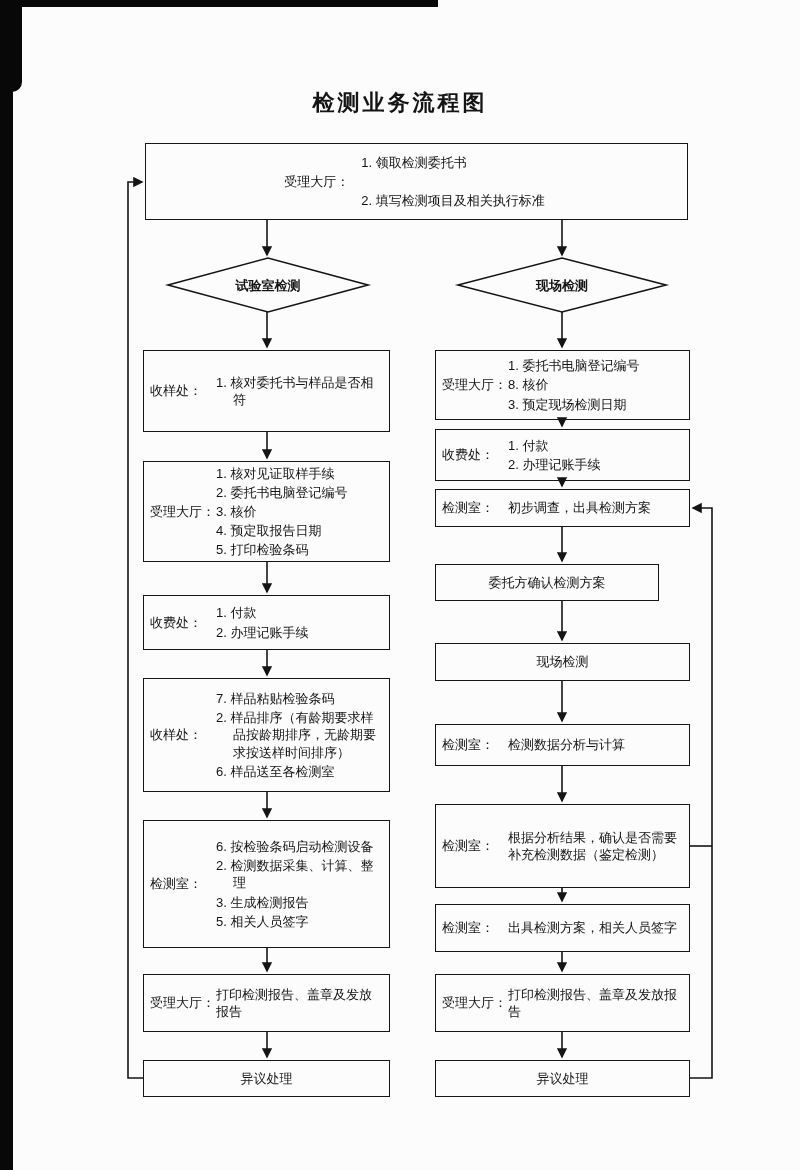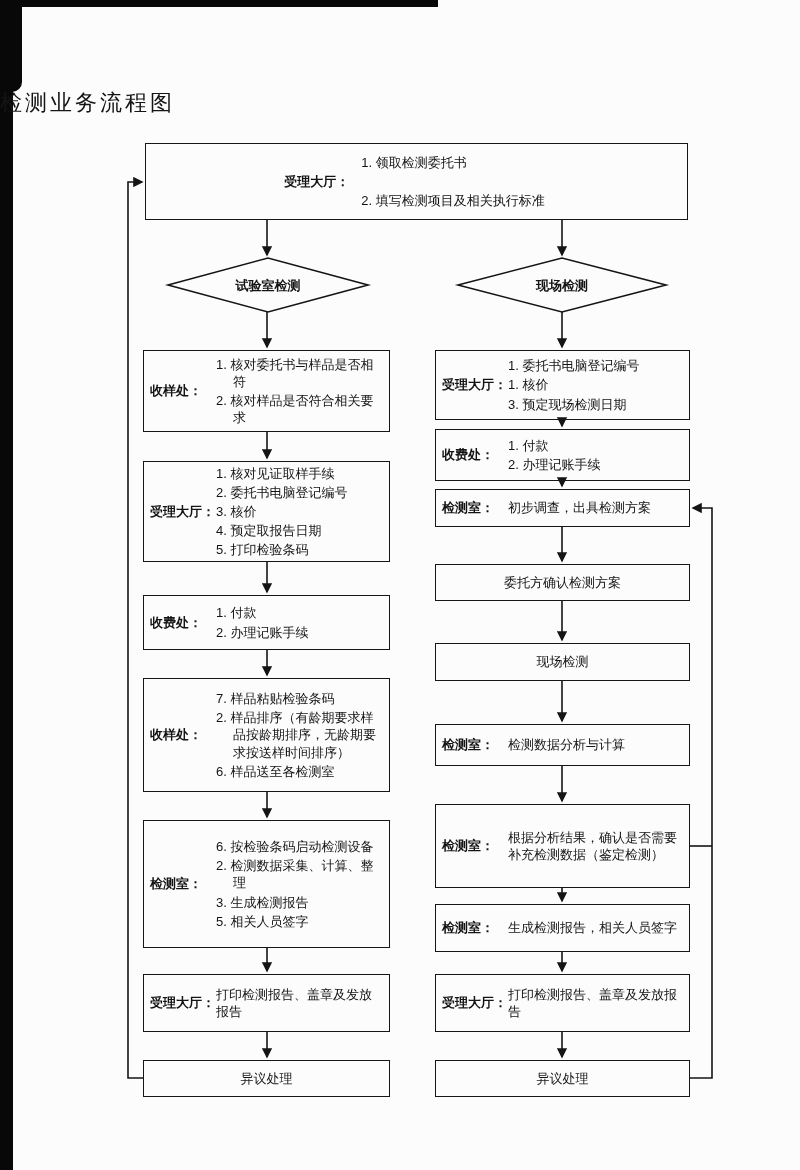--- a/index.html
+++ b/index.html
@@ -10,32 +10,32 @@
     background:#fcfcfc; overflow:hidden; margin:0 auto;
   }
   
   .edge { position:absolute; background:#080808; }
   .edge-left  { left:0; top:0; width:13px; height:1170px; }
   .edge-left2 { left:0; top:0; width:22px; height:92px; border-radius:0 0 10px 0; }
   .edge-top   { left:0; top:0; width:438px; height:7px; }
 
   .title {
     position:absolute; left:0; right:0; top:88px;
-    text-align:left; font-size:22px; font-weight:normal; letter-spacing:3px;
+    text-align:center; font-size:22px; font-weight:bold; letter-spacing:3px;
   }
 
   .connectors { position:absolute; left:0; top:0; width:800px; height:1170px; }
   .connectors path, .connectors polygon { vector-effect:none; }
 
   .node {
     position:absolute; border:1.6px solid #161616;
     display:flex; align-items:center; font-size:13px;
     background:transparent; line-height:1.32;
   }
-  .node-label { flex:0 0 72px; padding-left:6px; font-weight:700; }
+  .node-label { flex:0 0 72px; padding-left:6px; font-weight:400; }
   .node-items { flex:1; padding:4px 4px 4px 0; display:flex; flex-direction:column; gap:2px; }
   .item { text-indent:-17px; padding-left:17px; }
   .node-text { flex:1; padding:3px 6px 3px 0; }
   .node.center { justify-content:center; }
   .node.center .node-text { flex:0 1 auto; text-align:center; padding:0 6px; }
 
   .top-box { justify-content:center; gap:12px; }
   .top-box .node-label { flex:0 0 auto; padding-left:0; }
   .top-box .node-items { flex:0 0 auto; gap:20px; }
 
@@ -100,21 +100,20 @@
     </div>
   </div>
 
   <div class="diamond-text" style="left:168px;top:277px;width:200px;">试验室检测</div>
   <div class="diamond-text" style="left:458px;top:277px;width:208px;">现场检测</div>
 
   <div class="node" style="left:143px;top:350px;width:247px;height:82px;">
     <div class="node-label">收样处：</div>
     <div class="node-items">
       <div class="item">1. 核对委托书与样品是否相符</div>
-      <div class="item">2. 核对样品是否符合相关要求</div>
     </div>
   </div>
 
   <div class="node" style="left:143px;top:461px;width:247px;height:101px;">
     <div class="node-label">受理大厅：</div>
     <div class="node-items">
       <div class="item">1. 核对见证取样手续</div>
       <div class="item">2. 委托书电脑登记编号</div>
       <div class="item">3. 核价</div>
       <div class="item">4. 预定取报告日期</div>
@@ -155,59 +154,59 @@
   </div>
 
   <div class="node center" style="left:143px;top:1060px;width:247px;height:37px;">
     <div class="node-text">异议处理</div>
   </div>
 
   <div class="node" style="left:435px;top:350px;width:255px;height:70px;">
     <div class="node-label">受理大厅：</div>
     <div class="node-items">
       <div class="item">1. 委托书电脑登记编号</div>
-      <div class="item">1. 核价</div>
+      <div class="item">8. 核价</div>
       <div class="item">3. 预定现场检测日期</div>
     </div>
   </div>
 
   <div class="node" style="left:435px;top:429px;width:255px;height:52px;">
     <div class="node-label">收费处：</div>
     <div class="node-items">
       <div class="item">1. 付款</div>
       <div class="item">2. 办理记账手续</div>
     </div>
   </div>
 
   <div class="node" style="left:435px;top:489px;width:255px;height:38px;">
     <div class="node-label">检测室：</div>
     <div class="node-text">初步调查，出具检测方案</div>
   </div>
 
-  <div class="node center" style="left:435px;top:564px;width:255px;height:37px;">
+  <div class="node center" style="left:435px;top:564px;width:224px;height:37px;">
     <div class="node-text">委托方确认检测方案</div>
   </div>
 
   <div class="node center" style="left:435px;top:643px;width:255px;height:38px;">
     <div class="node-text">现场检测</div>
   </div>
 
   <div class="node" style="left:435px;top:724px;width:255px;height:42px;">
     <div class="node-label">检测室：</div>
     <div class="node-text">检测数据分析与计算</div>
   </div>
 
   <div class="node" style="left:435px;top:804px;width:255px;height:84px;">
     <div class="node-label">检测室：</div>
     <div class="node-text">根据分析结果，确认是否需要补充检测数据（鉴定检测）</div>
   </div>
 
   <div class="node" style="left:435px;top:904px;width:255px;height:48px;">
     <div class="node-label">检测室：</div>
-    <div class="node-text">生成检测报告，相关人员签字</div>
+    <div class="node-text">出具检测方案，相关人员签字</div>
   </div>
 
   <div class="node" style="left:435px;top:974px;width:255px;height:58px;">
     <div class="node-label">受理大厅：</div>
     <div class="node-text">打印检测报告、盖章及发放报告</div>
   </div>
 
   <div class="node center" style="left:435px;top:1060px;width:255px;height:37px;">
     <div class="node-text">异议处理</div>
   </div>

